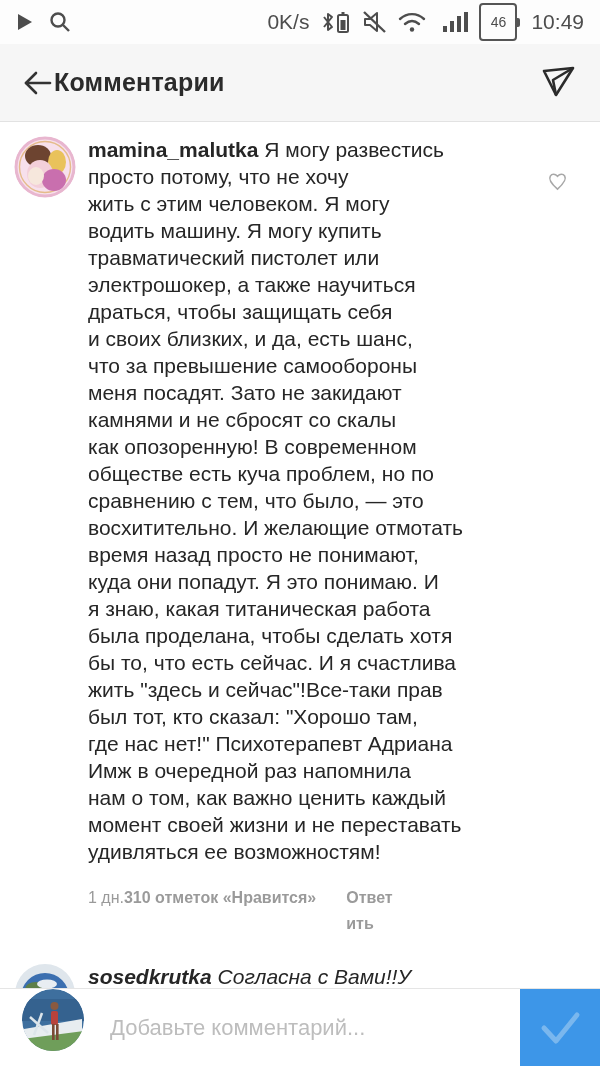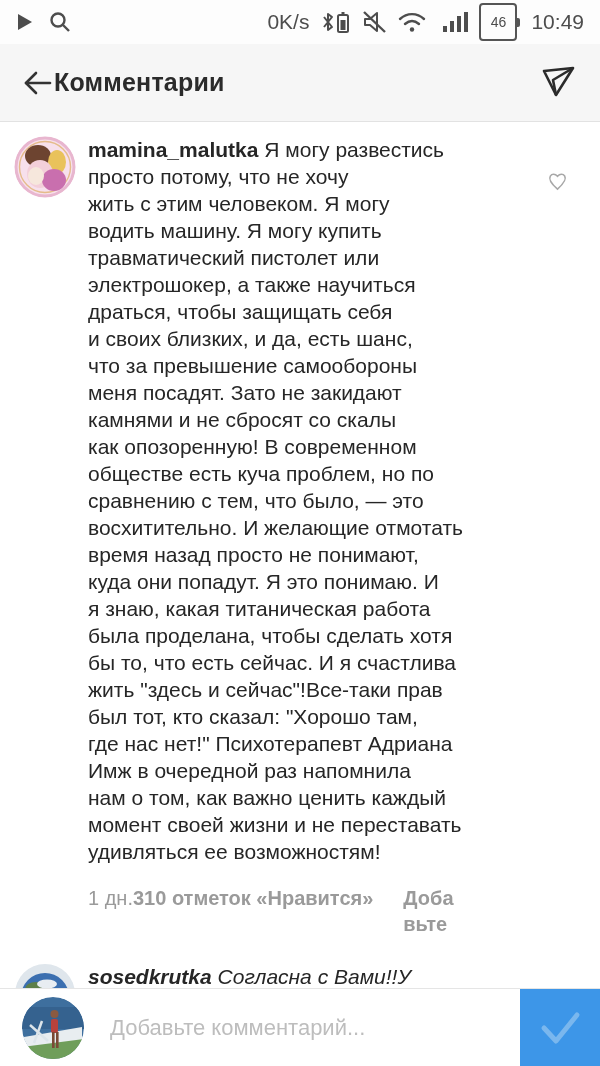--- a/index.html
+++ b/index.html
@@ -28,28 +28,28 @@
 
   
   .comments { position:relative; background:#fff; }
   .comment { position:relative; padding:14px 22px 0 14px; }
   .avatar { width:62px; height:62px; border-radius:50%; overflow:hidden; flex-shrink:0; }
   .c-row { display:flex; }
   .c-body { margin-left:12px; width:424px; }
   .c-text { font-size:21px; line-height:27px; color:#262626; white-space:pre-line; }
   .uname { font-weight:700; }
   .heart { position:absolute; right:30px; top:46px; }
-  .meta { display:flex; margin-top:20px; font-size:20px; color:#9a9a9a; line-height:26px; }
+  .meta { display:flex; margin-top:20px; font-size:16px; color:#9a9a9a; line-height:26px; }
   .meta .likes { font-weight:700; }
   .meta .reply { margin-left:30px; font-weight:600; width:54px; word-break:break-all; }
   .comment-clipped { margin-top:12px;font-style:italic; }
 
   
   .composer { position:fixed; left:0; bottom:0; width:600px; height:78px; background:#fff;
-    border-top:1px solid #e5e5e5; display:flex; align-items:center; z-index:10;margin-top:48px; }
+    border-top:1px solid #e5e5e5; display:flex; z-index:10;margin-top:48px; }
   .composer .avatar { width:62px; height:62px; margin-left:22px; }
   .composer input { flex:1; border:none; outline:none; font-size:22px; color:#262626;
     margin-left:26px; background:transparent; font-family:inherit; }
   .composer input::placeholder { color:#bdbdbd; }
   .send-btn { width:80px; height:78px; background:#3d96e8; border:none; display:flex;
     align-items:center; justify-content:center; cursor:pointer; }
 </style>
 </head>
 <body>
 
@@ -165,21 +165,21 @@
 жить "здесь и сейчас"!Все-таки прав
 был тот, кто сказал: "Хорошо там,
 где нас нет!" Психотерапевт Адриана
 Имж в очередной раз напомнила
 нам о том, как важно ценить каждый
 момент своей жизни и не переставать
 удивляться ее возможностям!</span></p>
         <div class="meta">
           <span class="ts">1 дн.</span>
           <span class="likes">310 отметок «Нравится»</span>
-          <span class="reply">Добавьте</span>
+          <span class="reply">Ответить</span>
         </div>
       </div>
     </div>
     <span class="heart" style="cursor:pointer;">
       <svg width="25" height="24" viewBox="0 0 24 23" fill="none" stroke="#a8a8a8" stroke-width="1.5">
         <path d="M12 20.3 C5 14 3.4 10.4 5.1 7.7 C6.6 5.4 9.7 5.3 12 8 C14.3 5.3 17.4 5.4 18.9 7.7 C20.6 10.4 19 14 12 20.3 Z"></path>
       </svg>
     </span>
   </div>
 

